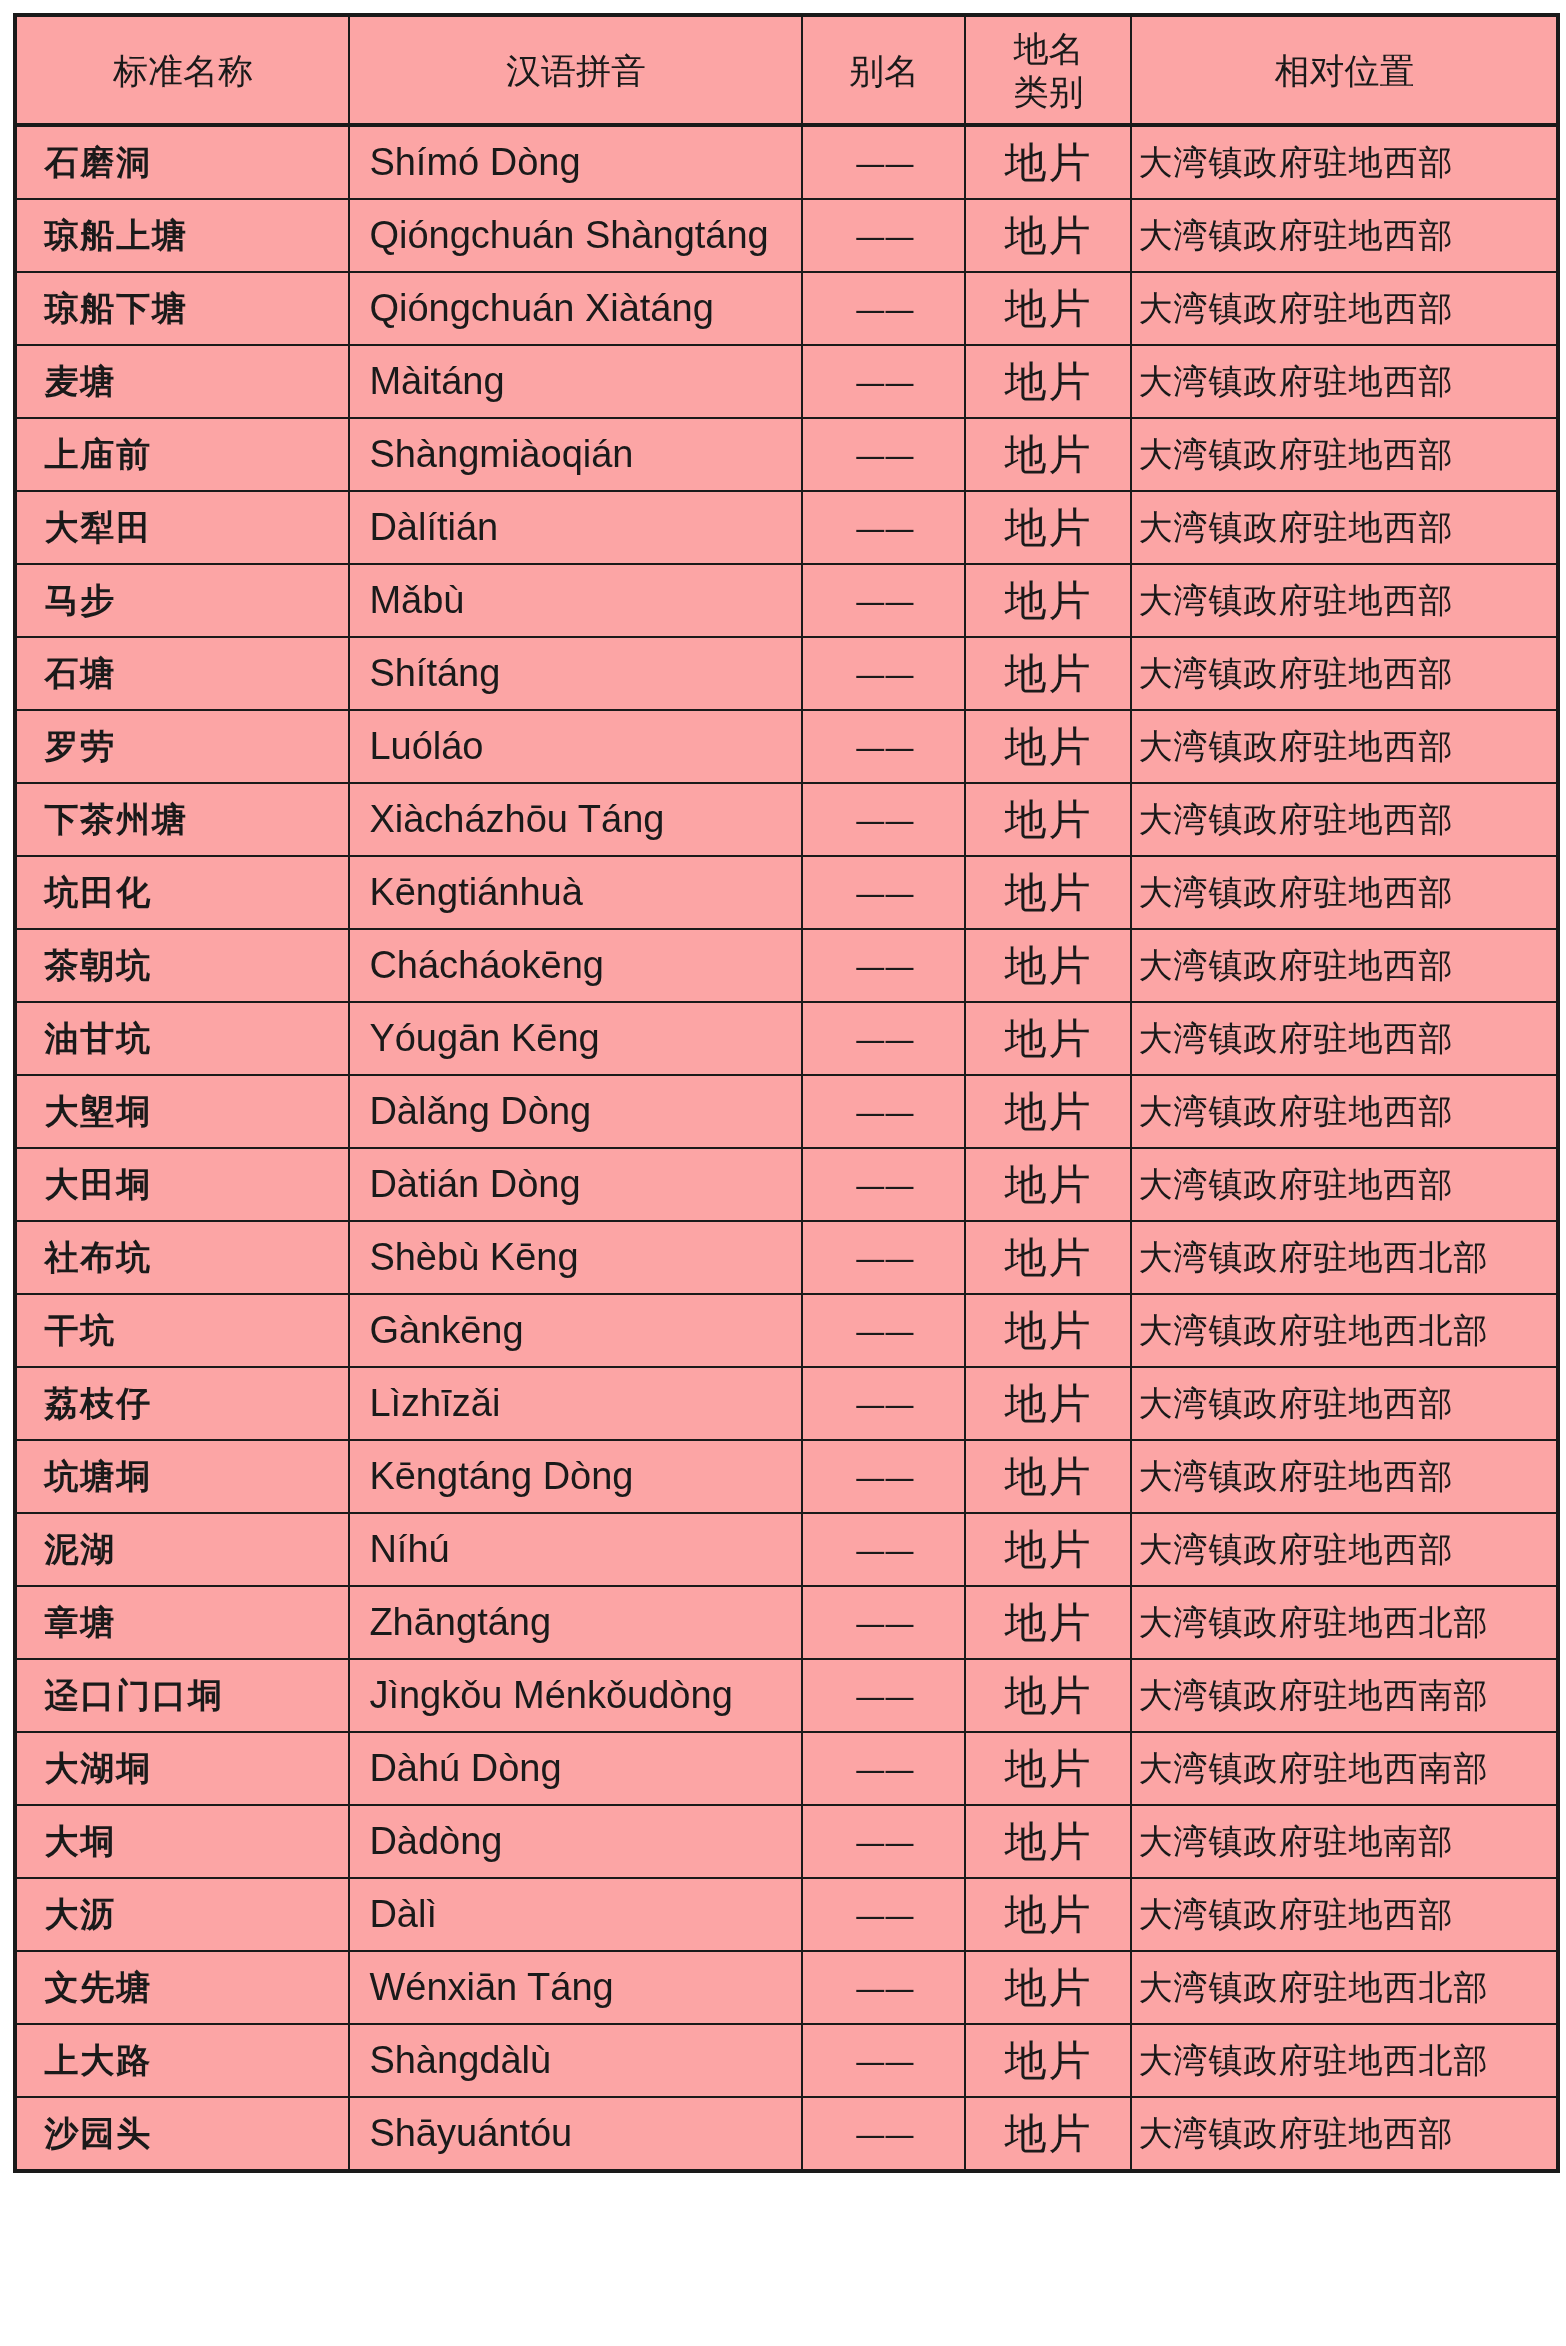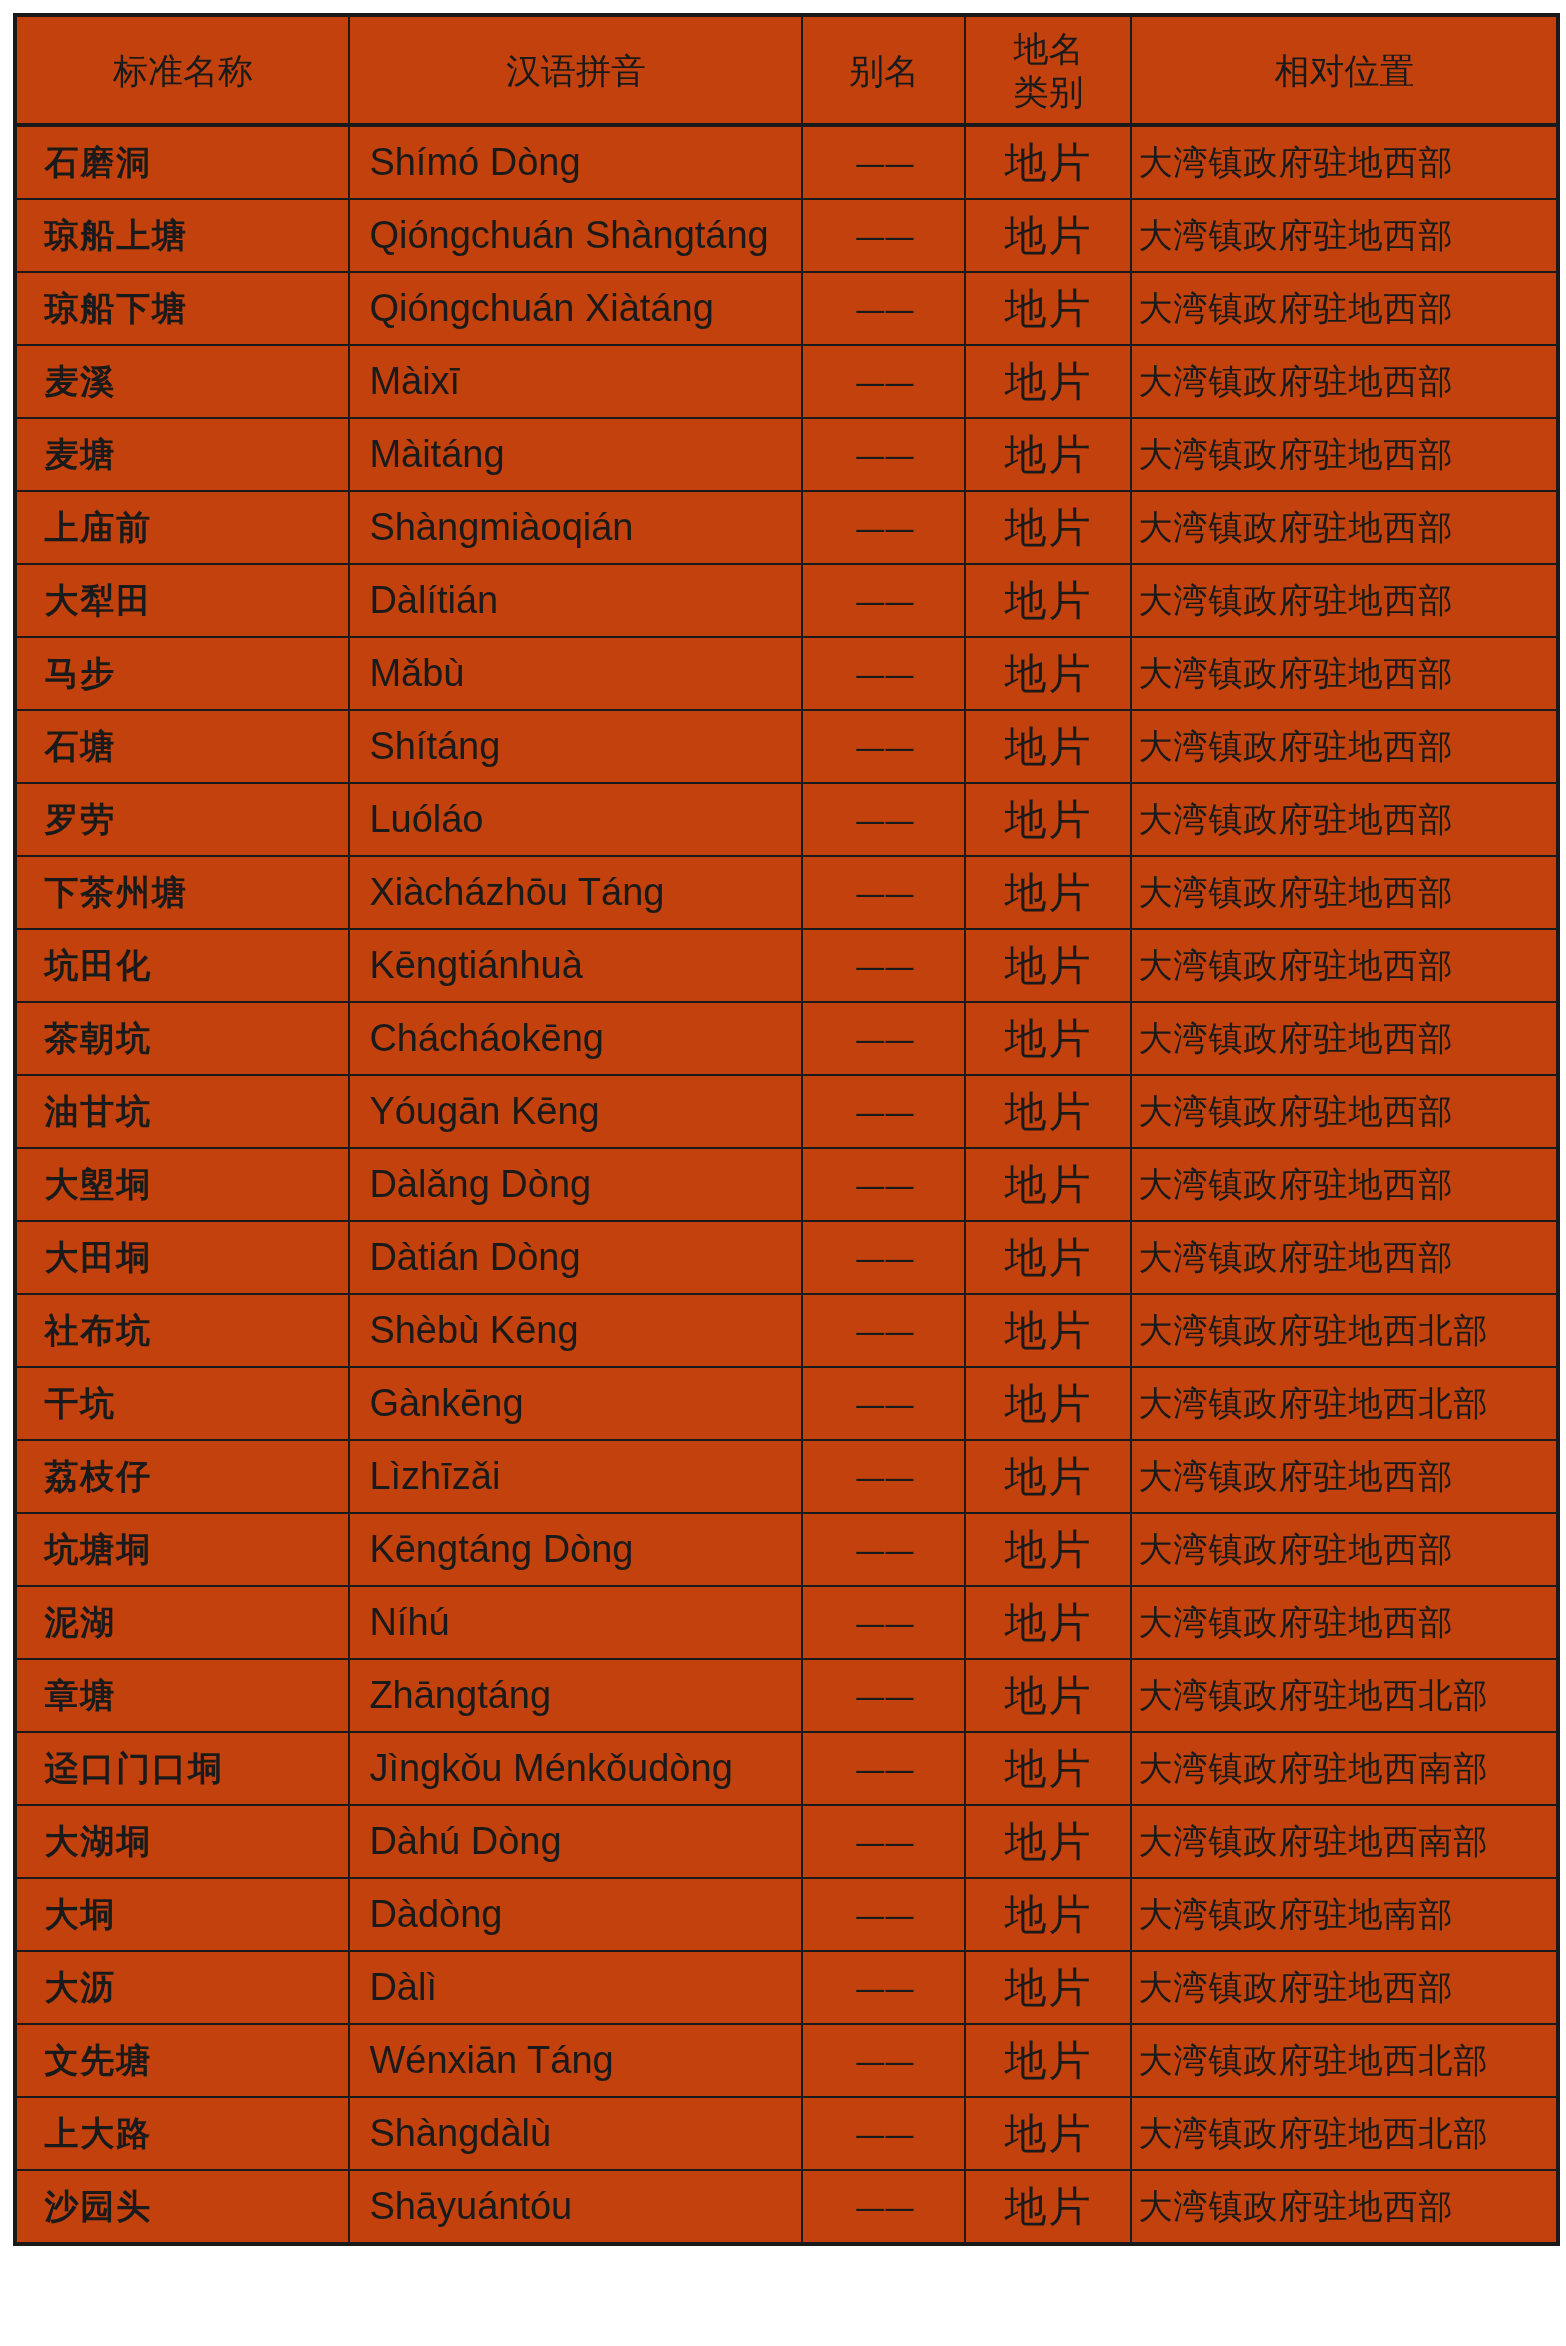--- a/index.html
+++ b/index.html
@@ -16,21 +16,21 @@
     height: 2347px;
     background: #ffffff;
     overflow: hidden;
   }
   table.placename-table {
     border-collapse: collapse;
     table-layout: fixed;
     width: 1543px;
     margin: 13.4px 0 0 13.4px;
     border: 4.8px solid #1a1a1a;
-    background: #c2410c;
+    background: #fca5a5;
   }
   col.c1 { width: 334px; }
   col.c2 { width: 453px; }
   col.c3 { width: 163px; }
   col.c4 { width: 166px; }
   col.c5 { width: 427px; }
 
   th {
     border: 2.9px solid #1a1a1a;
     border-bottom: 4.8px solid #1a1a1a;
@@ -134,29 +134,20 @@
         <tr>
     <td class="c-name">琼船下塘</td>
     <td class="c-pinyin">Qióngchuán Xiàtáng</td>
     <td class="c-alias">
       <span class="alias-dash">——</span>
     </td>
     <td class="c-category">地片</td>
     <td class="c-position">大湾镇政府驻地西部</td>
   </tr>
         <tr>
-    <td class="c-name">麦溪</td>
-    <td class="c-pinyin">Màixī</td>
-    <td class="c-alias">
-      <span class="alias-dash">——</span>
-    </td>
-    <td class="c-category">地片</td>
-    <td class="c-position">大湾镇政府驻地西部</td>
-  </tr>
-        <tr>
     <td class="c-name">麦塘</td>
     <td class="c-pinyin">Màitáng</td>
     <td class="c-alias">
       <span class="alias-dash">——</span>
     </td>
     <td class="c-category">地片</td>
     <td class="c-position">大湾镇政府驻地西部</td>
   </tr>
         <tr>
     <td class="c-name">上庙前</td>

